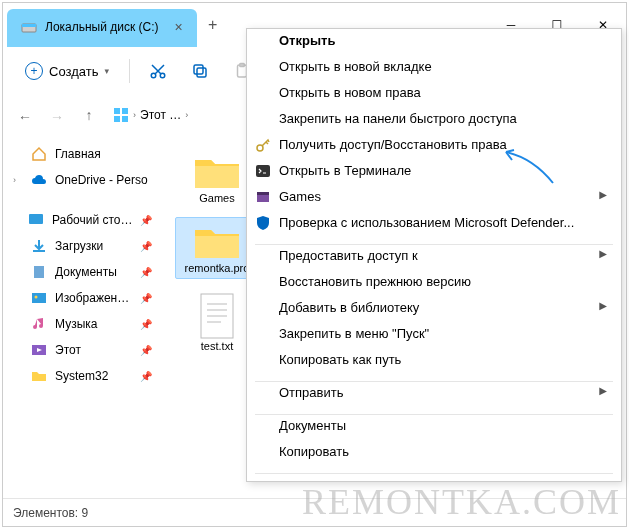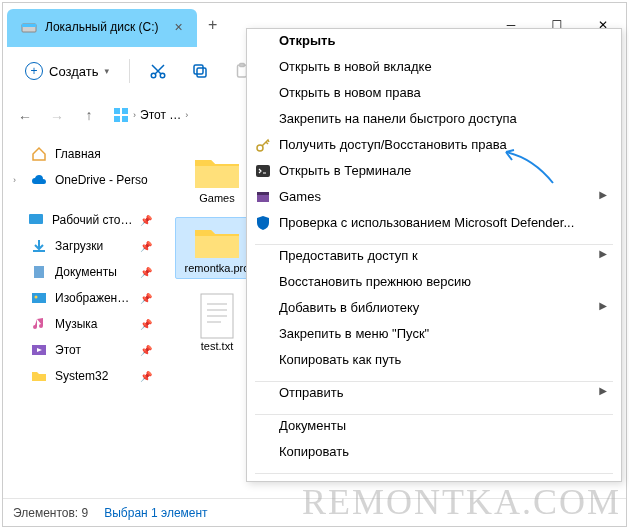--- a/index.html
+++ b/index.html
@@ -247,21 +247,20 @@
             <line x1="10" y1="24" x2="30" y2="24" stroke="#bbb"></line>
             <line x1="10" y1="30" x2="24" y2="30" stroke="#bbb"></line>
           </svg>
         <span>test.txt</span>
       </div>
     </div>
   </div>
 
   <div class="statusbar">
     <span>Элементов: 9</span>
-    <span class="sel">Выбран 1 элемент</span>
   </div>
 </div>
 
 <div class="context-menu">
   <div class="cm-item default-item">
       <span>Открыть</span>
     </div>
   <div class="cm-item">
       <span>Открыть в новой вкладке</span>
     </div>

